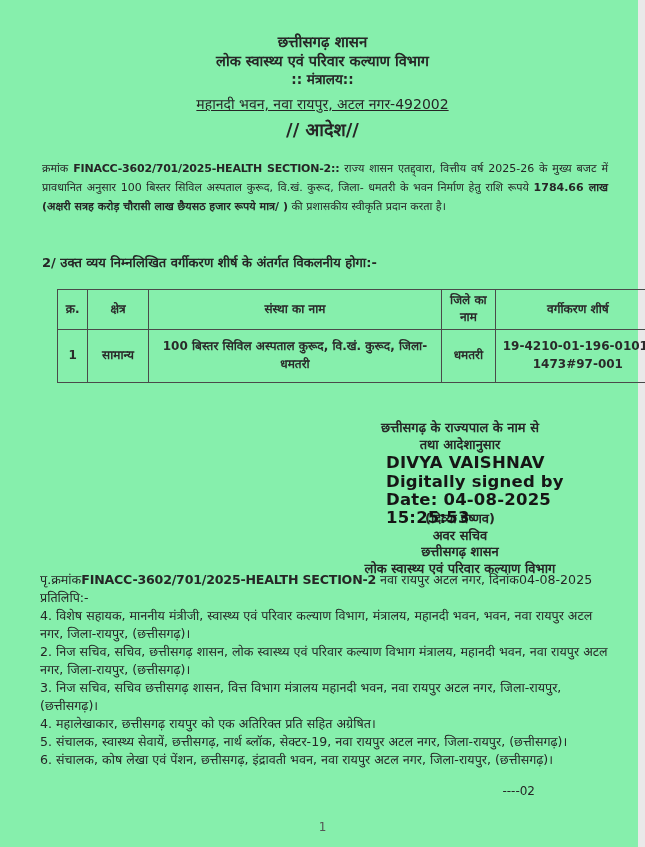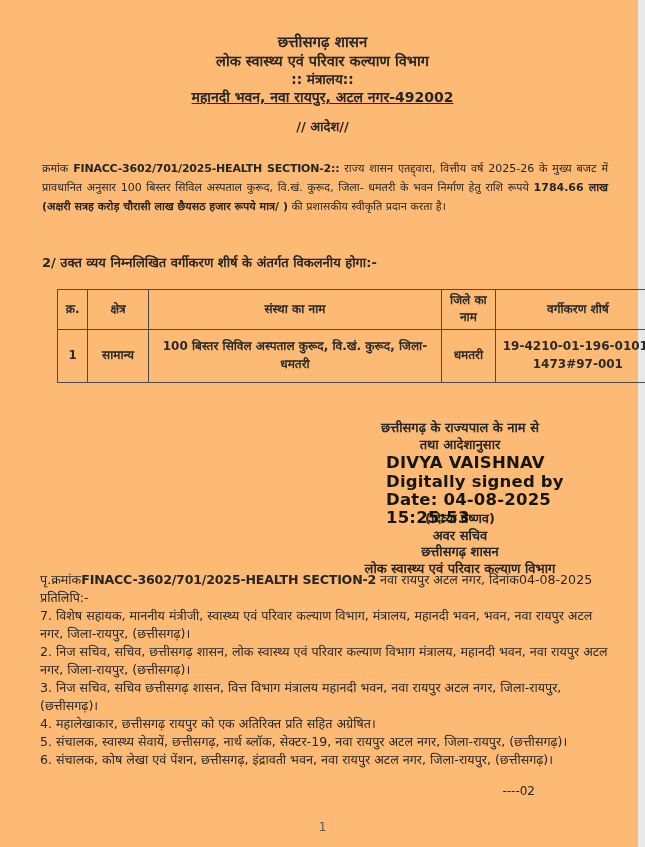--- a/index.html
+++ b/index.html
@@ -4,35 +4,35 @@
 <style>
   html, body { margin: 0; padding: 0; }
   body {
     width: 645px; height: 847px;
     background: #ffffff;
     font-family: "DejaVu Sans", "Liberation Serif", sans-serif;
     color: #262626;
     position: relative;
     overflow: hidden;
   }
-  .page { position: absolute; inset: 0; background: #fdba74; }
+  .page { position: absolute; inset: 0; background: #86efac; }
   .scan-edge {
     position: absolute; right: 0; top: 0; width: 7px; height: 847px;
     background: #e9e9e9;
   }
   .abs { position: absolute; }
 
   
   .header { left: 0; top: 33px; width: 645px; text-align: center; line-height: 1.28; }
   .header .l1 { font-size: 15px; font-weight: bold; }
   .header .l2 { font-size: 14.5px; font-weight: 600; }
   .header .l3 { font-size: 13.5px; font-weight: 600; }
-  .header .l4 { font-size: 14px; font-weight: bold; text-decoration: underline; margin-top: 1px; }
+  .header .l4 { font-size: 14px; font-weight: normal; text-decoration: underline; margin-top: 8px; }
 
-  .order-title { left: 0; top: 117px; width: 645px; text-align: center; font-size: 13px; font-weight: 600; }
+  .order-title { left: 0; top: 117px; width: 645px; text-align: center; font-size: 18px; font-weight: 600; }
 
   .date-line { left: 42px; top: 141px; width: 562px; text-align: right; font-size: 13px; font-weight: 600; }
 
   .para1 {
     left: 42px; top: 159px; width: 566px;
     font-size: 11px; line-height: 19px; text-align: justify; font-weight: 500;
   }
   .para1 .ref { font-weight: bold; letter-spacing: -0.2px; }
   .para1 .amount { font-weight: bold; }
   .para1 .words { font-weight: bold; }
@@ -153,21 +153,21 @@
     <div class="sig-tail">अवर सचिव</div>
     <div class="sig-tail">छत्तीसगढ़ शासन</div>
     <div class="sig-tail">लोक स्वास्थ्य एवं परिवार कल्याण विभाग</div>
   </div>
 
   <div class="abs endorse">
     <div class="ref-line">
       <span>पृ.क्रमांक</span><span class="refno">FINACC-3602/701/2025-HEALTH SECTION-2</span><span> नवा रायपुर अटल नगर, दिनांक04-08-2025</span>
     </div>
     <div class="copy-label">प्रतिलिपि:-</div>
-    <div class="copy-item">7. विशेष सहायक, माननीय मंत्रीजी, स्वास्थ्य एवं परिवार कल्याण विभाग, मंत्रालय, महानदी भवन, भवन, नवा रायपुर अटल नगर, जिला-रायपुर, (छत्तीसगढ़)।</div>
+    <div class="copy-item">4. विशेष सहायक, माननीय मंत्रीजी, स्वास्थ्य एवं परिवार कल्याण विभाग, मंत्रालय, महानदी भवन, भवन, नवा रायपुर अटल नगर, जिला-रायपुर, (छत्तीसगढ़)।</div>
     <div class="copy-item">2. निज सचिव, सचिव, छत्तीसगढ़ शासन, लोक स्वास्थ्य एवं परिवार कल्याण विभाग मंत्रालय, महानदी भवन, नवा रायपुर अटल नगर, जिला-रायपुर, (छत्तीसगढ़)।</div>
     <div class="copy-item">3. निज सचिव, सचिव छत्तीसगढ़ शासन, वित्त विभाग मंत्रालय महानदी भवन, नवा रायपुर अटल नगर, जिला-रायपुर, (छत्तीसगढ़)।</div>
     <div class="copy-item">4. महालेखाकार, छत्तीसगढ़ रायपुर को एक अतिरिक्त प्रति सहित अग्रेषित।</div>
     <div class="copy-item">5. संचालक, स्वास्थ्य सेवायें, छत्तीसगढ़, नार्थ ब्लॉक, सेक्टर-19, नवा रायपुर अटल नगर, जिला-रायपुर, (छत्तीसगढ़)।</div>
     <div class="copy-item">6. संचालक, कोष लेखा एवं पेंशन, छत्तीसगढ़, इंद्रावती भवन, नवा रायपुर अटल नगर, जिला-रायपुर, (छत्तीसगढ़)।</div>
   </div>
 
   <div class="abs footer-ref">----02</div>
   <div class="abs page-num">1</div>
 </div>

